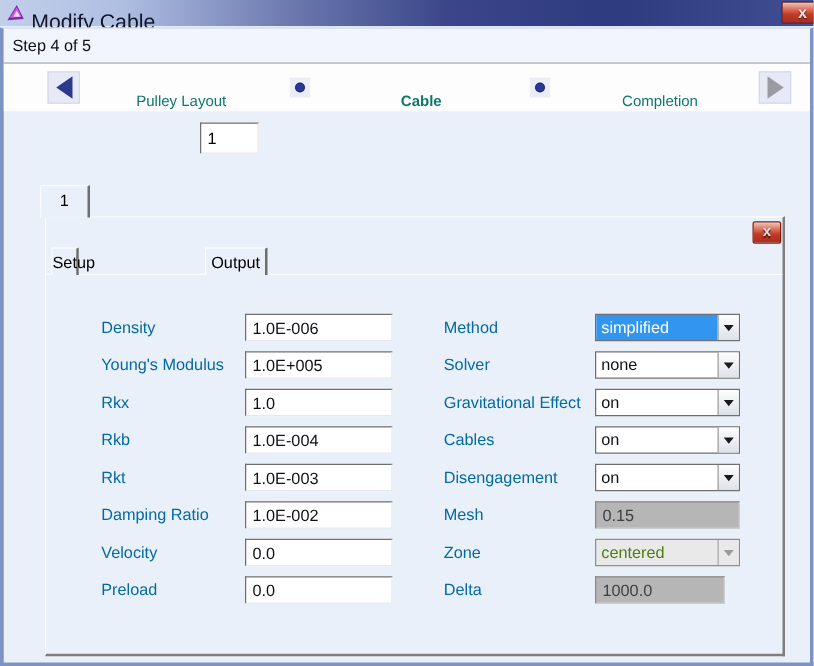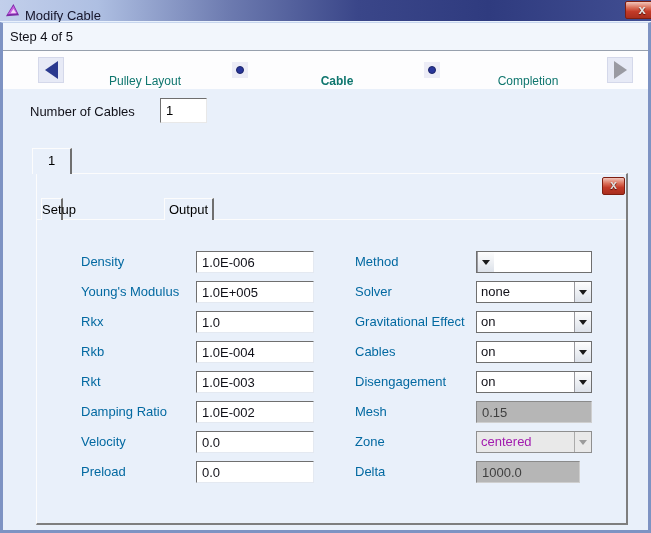--- a/index.html
+++ b/index.html
@@ -4,21 +4,21 @@
 <style>
   * { margin:0; padding:0; box-sizing:border-box; }
   body { font-family:"Liberation Sans", sans-serif; background:#fff; }
   .window { position:relative; width:651px; height:533px; overflow:hidden; background:#e9f0fa; }
 
   
   .titlebar { position:absolute; top:0; left:0; right:0; height:22px;
     background:linear-gradient(to right,#c2cfeb 0%,#aebfe2 15%,#6d7bb0 35%,#3a4689 55%,#2f3b7f 75%,#414e92 100%);
     border-bottom:1px solid #e9f1fc; }
   .title-icon { position:absolute; left:5px; top:3px; width:15px; height:15px; }
-  .title-text { position:absolute; left:25px; top:8px; font-size:13px; color:#14142a; }
+  .title-text { position:absolute; left:25px; top:8px; font-size:17px; color:#14142a; }
   .title-close { position:absolute; right:-8px; top:1px; width:34px; height:18px;
     background:linear-gradient(#f1c6bc 0%,#da6e58 35%,#c23a28 60%,#a92e1e 100%);
     border:1px solid #7e1e10; border-radius:2px; color:#e4e4e4; font-weight:bold;
     font-size:13px; text-align:center; line-height:16px; text-shadow:0 1px 1px #541208; }
 
   
   .bodyframe { position:absolute; top:22px; left:0; right:0; bottom:0;
     border:3px solid #7e93c3; border-top:1px solid #c7d6ee; background:#e9f0fa; }
 
   .step-row { position:absolute; top:0; left:0; right:0; height:28px; background:#f2f6fc;
@@ -71,21 +71,21 @@
     background:#fff; font-family:"Liberation Sans",sans-serif; font-size:13px; padding:2px 5px; color:#101018; }
   .ftext.dis { background:#b6b6b6; color:#404040; border-color:#8a8a8a #cfcfcf #cfcfcf #8a8a8a; }
   .combo { position:absolute; width:116px; height:22px; border:1px solid #6f6f6f; background:#fff;
     display:flex; cursor:pointer; }
   .combo-text { flex:1; font-size:13px; line-height:20px; padding:0 4px; color:#101018; white-space:nowrap; overflow:hidden; }
   .combo.sel .combo-text { background:#3296f0; color:#fff; }
   .combo-btn { width:17px; display:flex; align-items:center; justify-content:center;
     background:linear-gradient(#fdfdfd,#dde2ea); border-left:1px solid #9a9aa0; }
   .combo-btn i { width:0; height:0; border-left:4px solid transparent; border-right:4px solid transparent; border-top:5px solid #1a1a1a; }
   .combo.dis { background:#e9e9e9; border-color:#8f8f8f; cursor:default; }
-  .combo.dis .combo-text { color:#a21caf; }
+  .combo.dis .combo-text { color:#4d7c0f; }
   .combo.dis .combo-btn { background:#e9e9e9; border-left:1px solid #ababab; }
   .combo.dis .combo-btn i { border-top-color:#9b9b9b; }
 </style>
 </head>
 <body>
 
 <div class="window">
 
   <div class="titlebar">
     <svg class="title-icon" viewBox="0 0 16 16">
@@ -112,21 +112,20 @@
       <div class="nav-item nav-label current" style="left:284px; width:100px;">Cable</div>
       <div class="nav-item nav-dot" style="left:421px;">
           <i></i>
         </div>
       <div class="nav-item nav-label" style="left:465px; width:120px;">Completion</div>
       <div class="nav-item nav-btn" style="left:604px;">
         <span class="tri-right"></span>
       </div>
     </div>
 
-    <span class="cables-label">Number of Cables</span>
     <input class="cables-input" value="1" style="">
 
     <div class="cable-tab">1</div>
 
     <div class="panel">
       <div class="panel-close">x</div>
 
       <div class="subtab-line"></div>
       <div class="subtab t0">Setup</div>
       <div class="subtab t2">Output</div>
@@ -143,20 +142,21 @@
           <span class="frow-label" style="left: 44px; top: 197px;">Rkt</span>
           <input class="ftext" value="1.0E-003" style="left: 159px; top: 197px;">
           <span class="frow-label" style="left: 44px; top: 227px;">Damping Ratio</span>
           <input class="ftext" value="1.0E-002" style="left: 159px; top: 227px;">
           <span class="frow-label" style="left: 44px; top: 257px;">Velocity</span>
           <input class="ftext" value="0.0" style="left: 159px; top: 257px;">
           <span class="frow-label" style="left: 44px; top: 287px;">Preload</span>
           <input class="ftext" value="0.0" style="left: 159px; top: 287px;">
           <span class="frow-label" style="left: 318px; top: 77px;">Method</span>
           <div class="combo sel" style="left: 439px; top: 77px;">
+            <span class="combo-text">simplified</span>
             <span class="combo-btn">
               <i></i>
             </span>
           </div>
           <span class="frow-label" style="left: 318px; top: 107px;">Solver</span>
           <div class="combo" style="left: 439px; top: 107px;">
             <span class="combo-text">none</span>
             <span class="combo-btn">
               <i></i>
             </span>

